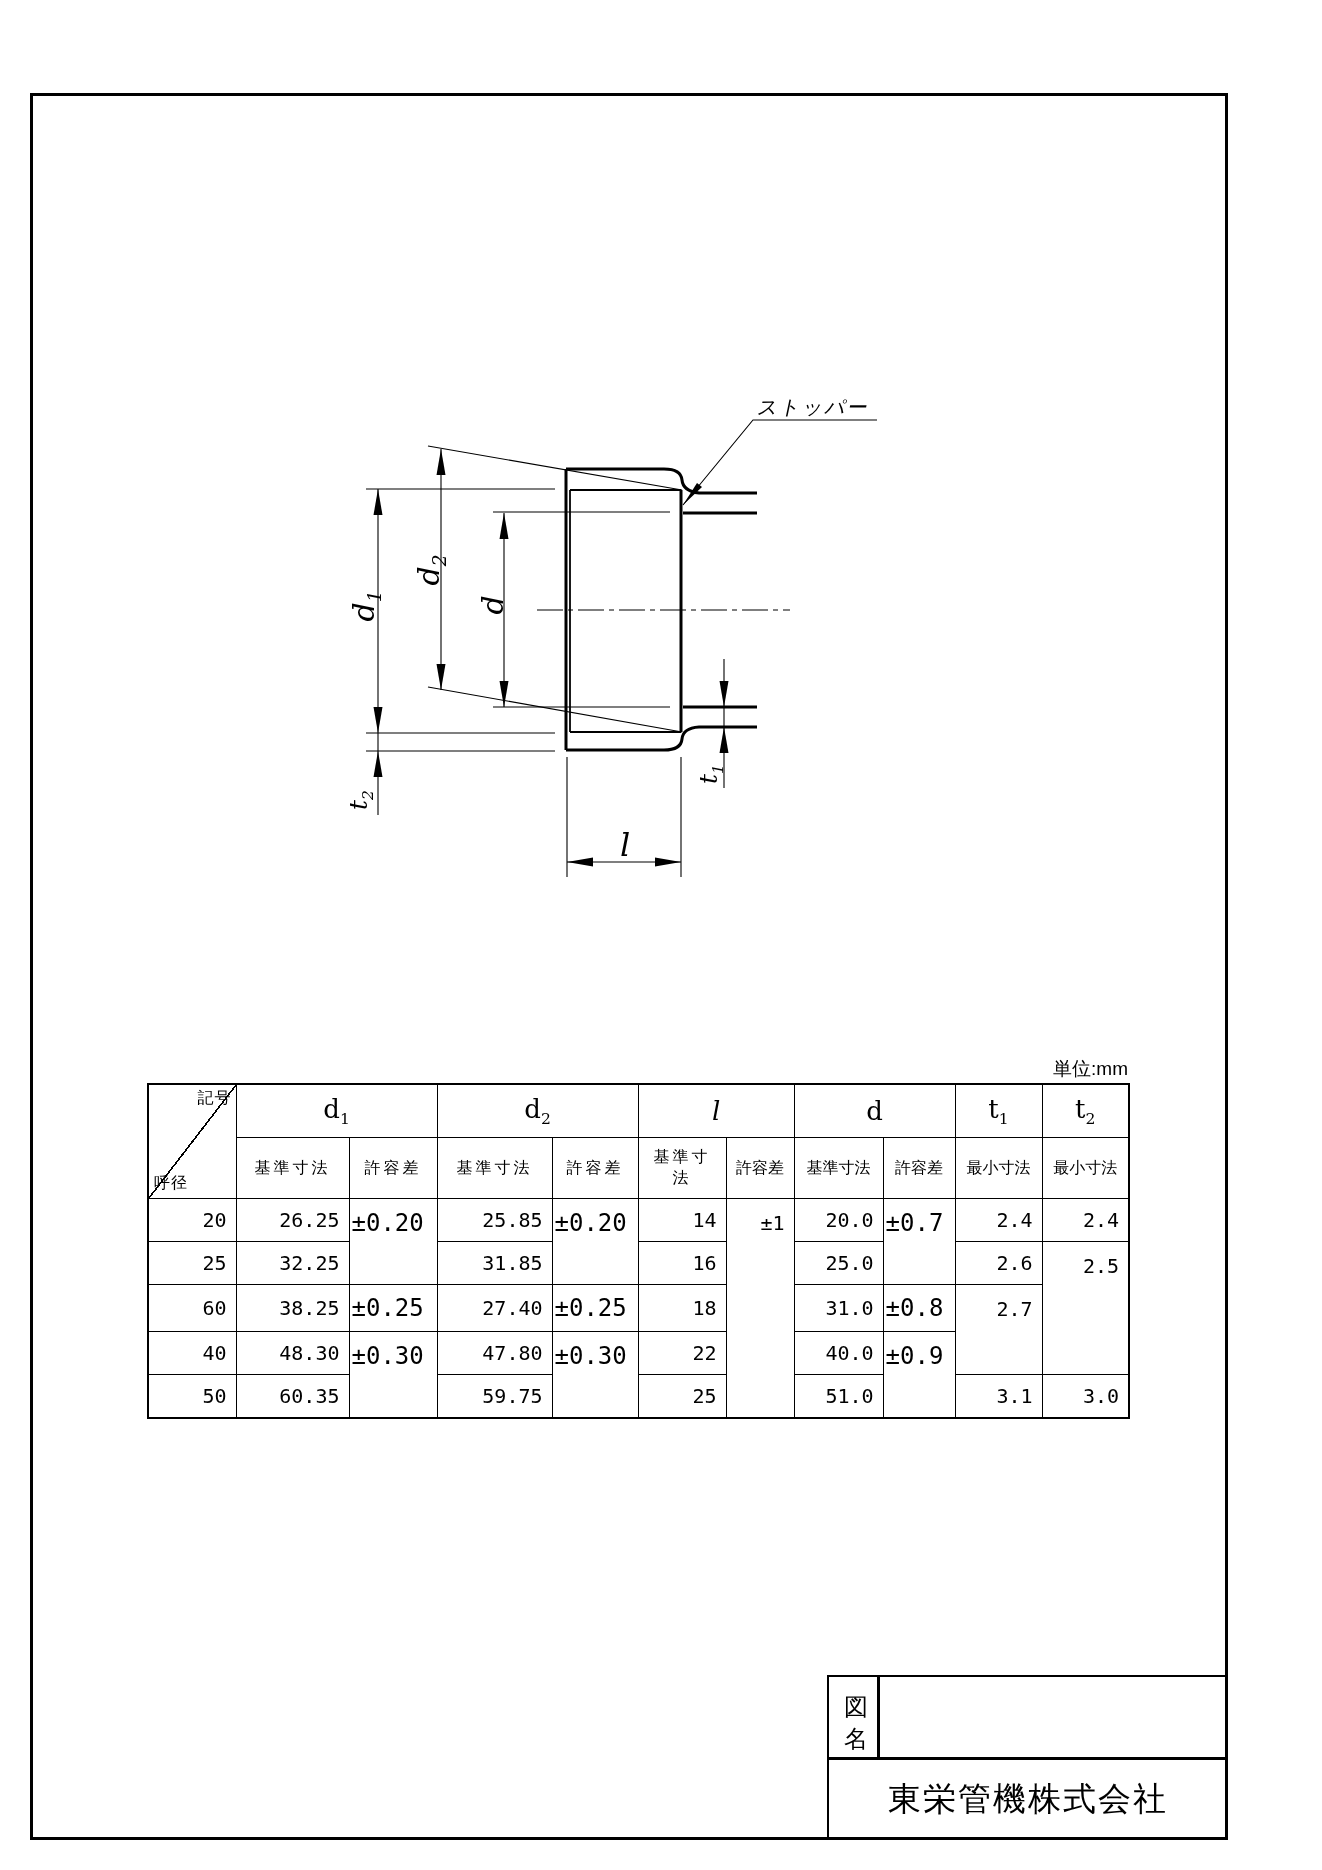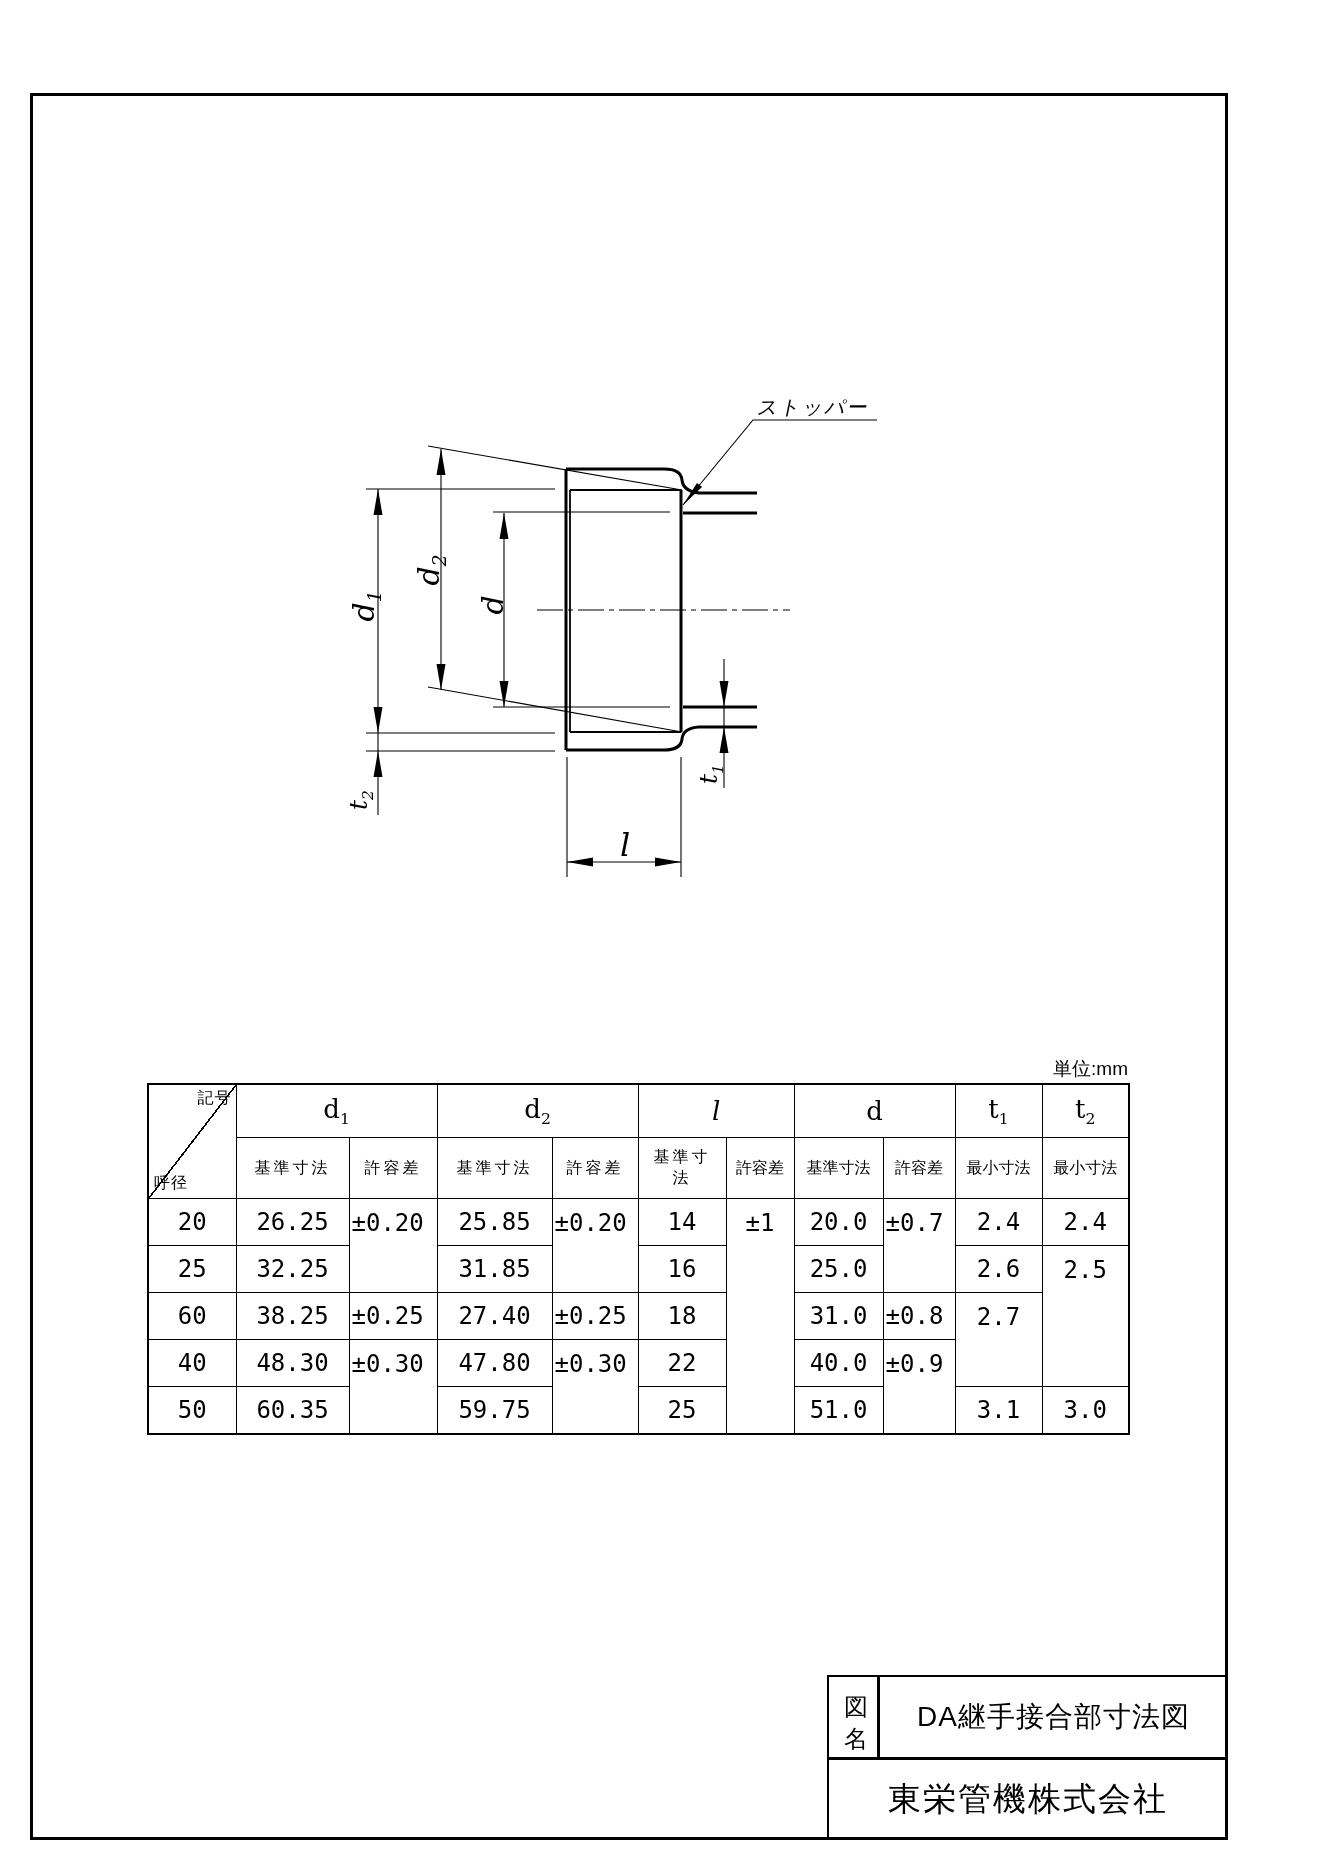--- a/index.html
+++ b/index.html
@@ -18,21 +18,21 @@
   .unit{position:absolute;font-size:19px;text-align:right;font-family:"Liberation Sans",sans-serif;}
   
   table.spec{position:absolute;left:147px;top:1083px;width:981px;border-collapse:collapse;
              table-layout:fixed;border:2.5px solid #000;}
   table.spec td,table.spec th{border:1.3px solid #000;padding:9px;margin:0;overflow:hidden;
              font-weight:normal;}
   .jh{font-size:16px;letter-spacing:3px;text-align:center;font-family:"Liberation Sans",sans-serif;}
   .jh2{font-size:16px;letter-spacing:0px;text-align:center;font-family:"Liberation Sans",sans-serif;}
   .ch{font-size:26px;text-align:center;font-family:"DejaVu Serif",serif;}
   .ch sub{font-size:60%;}
-  .num{font-size:24px;text-align:center;font-family:"DejaVu Sans Mono",monospace;}
+  .num{font-size:20px;text-align:right;font-family:"DejaVu Sans Mono",monospace;}
   .tol{font-size:24px;text-align:left;padding-left:2px !important;
        font-family:"DejaVu Sans Mono",monospace;}
   .vtop{vertical-align:top;line-height:30px;}
   .vmid{vertical-align:middle;}
   td.corner{position:relative;border:1.3px solid #000;
      background:linear-gradient(to bottom right,transparent calc(50% - 0.8px),#000 calc(50% - 0.8px),#000 calc(50% + 0.8px),transparent calc(50% + 0.8px));}
   .corner-tr{position:absolute;top:3px;right:4px;font-size:16px;letter-spacing:1px;}
   .corner-bl{position:absolute;bottom:4px;left:5px;font-size:16px;letter-spacing:1px;text-align:center;}
   
   .tblock{position:absolute;left:827px;top:1675px;width:401px;height:165px;
@@ -213,17 +213,16 @@
       <td class="num vmid">3.1</td>
       <td class="num vmid">3.0</td>
     </tr>
   </tbody>
     </table>
 
   <div class="tblock">
     <div class="tb-hdiv"></div>
     <div class="tb-vdiv"></div>
     <div class="tb-zumei">図名</div>
-    <div class="tb-title">DA継手接合部寸法図</div>
     <div class="tb-company">東栄管機株式会社</div>
   </div>
 
 </div>
 
 </body></html>

